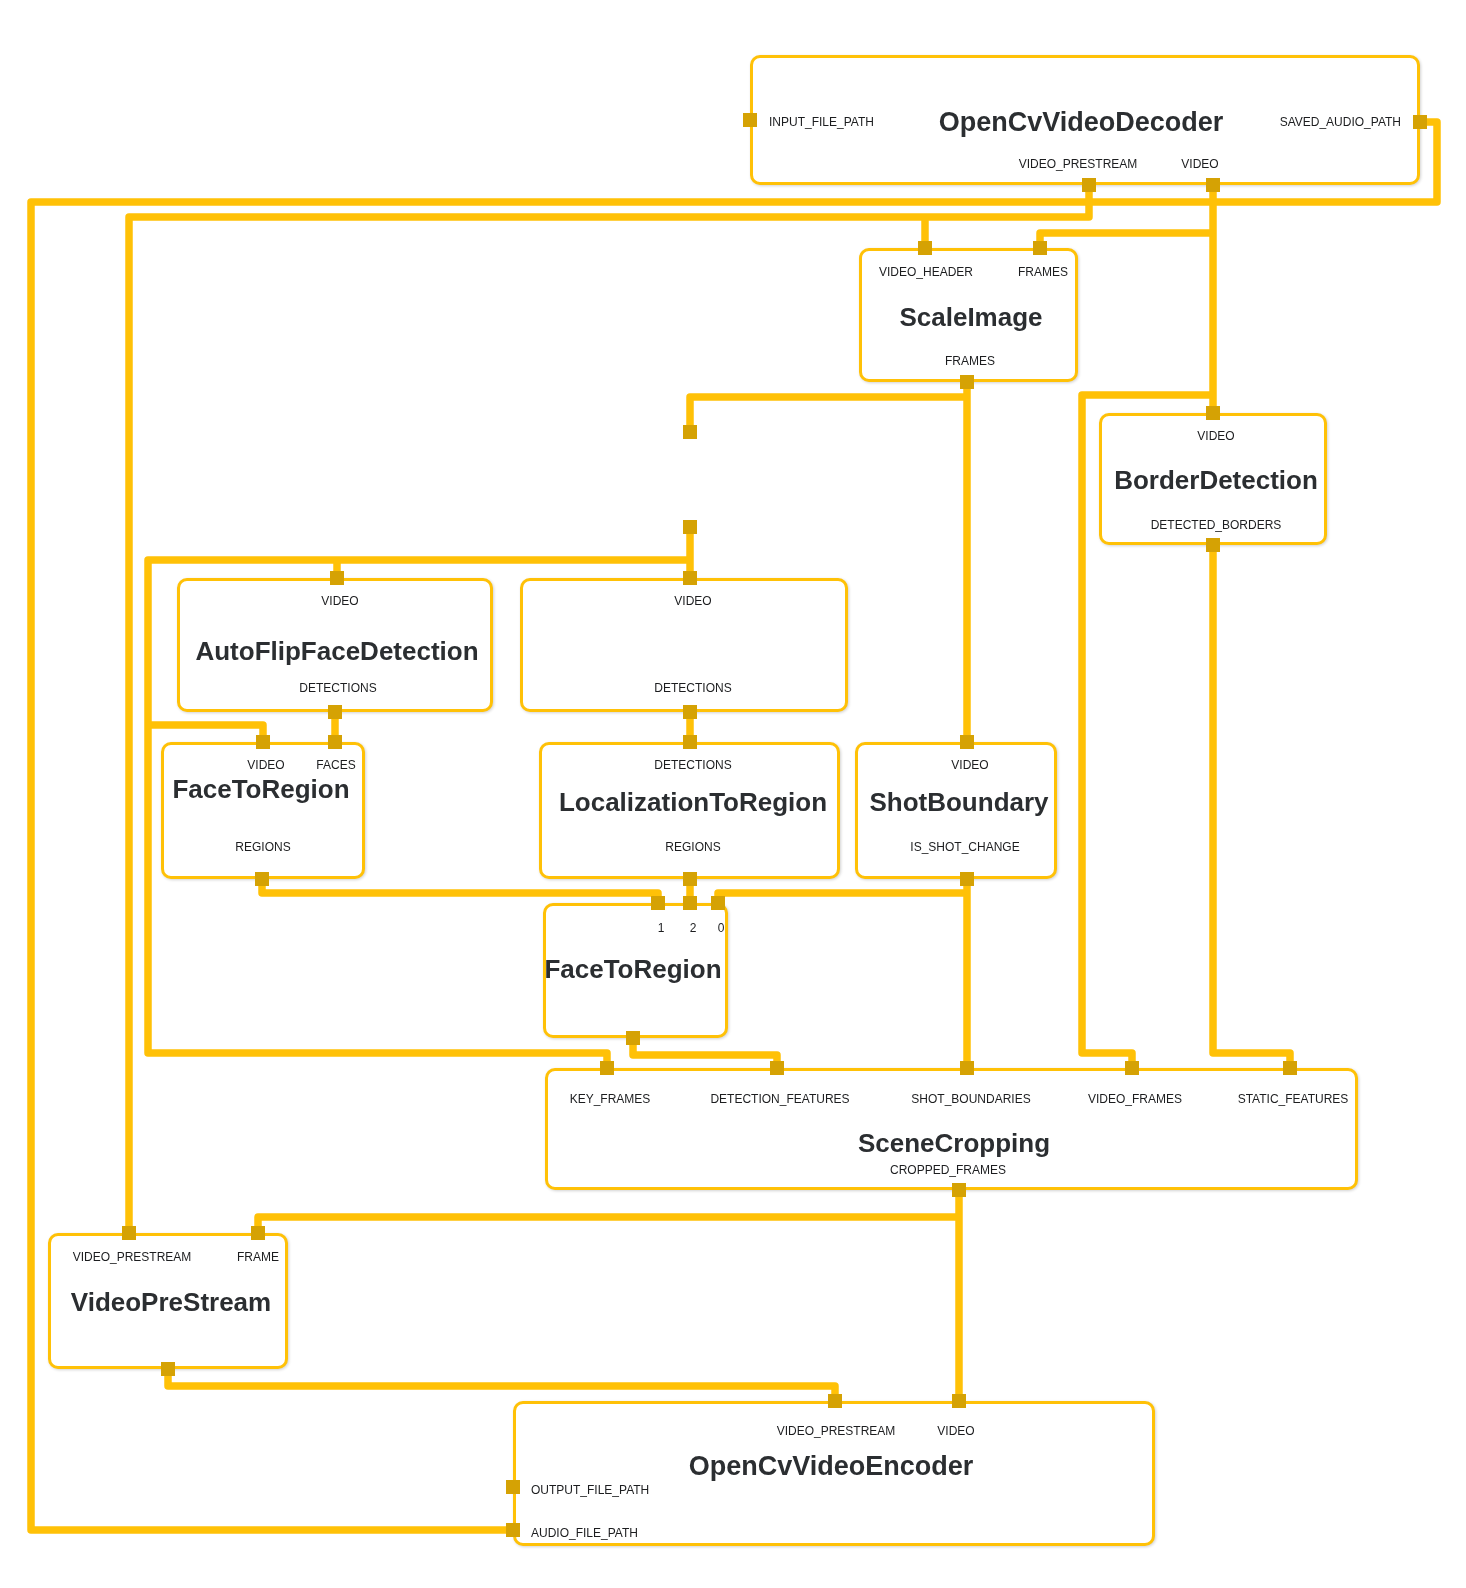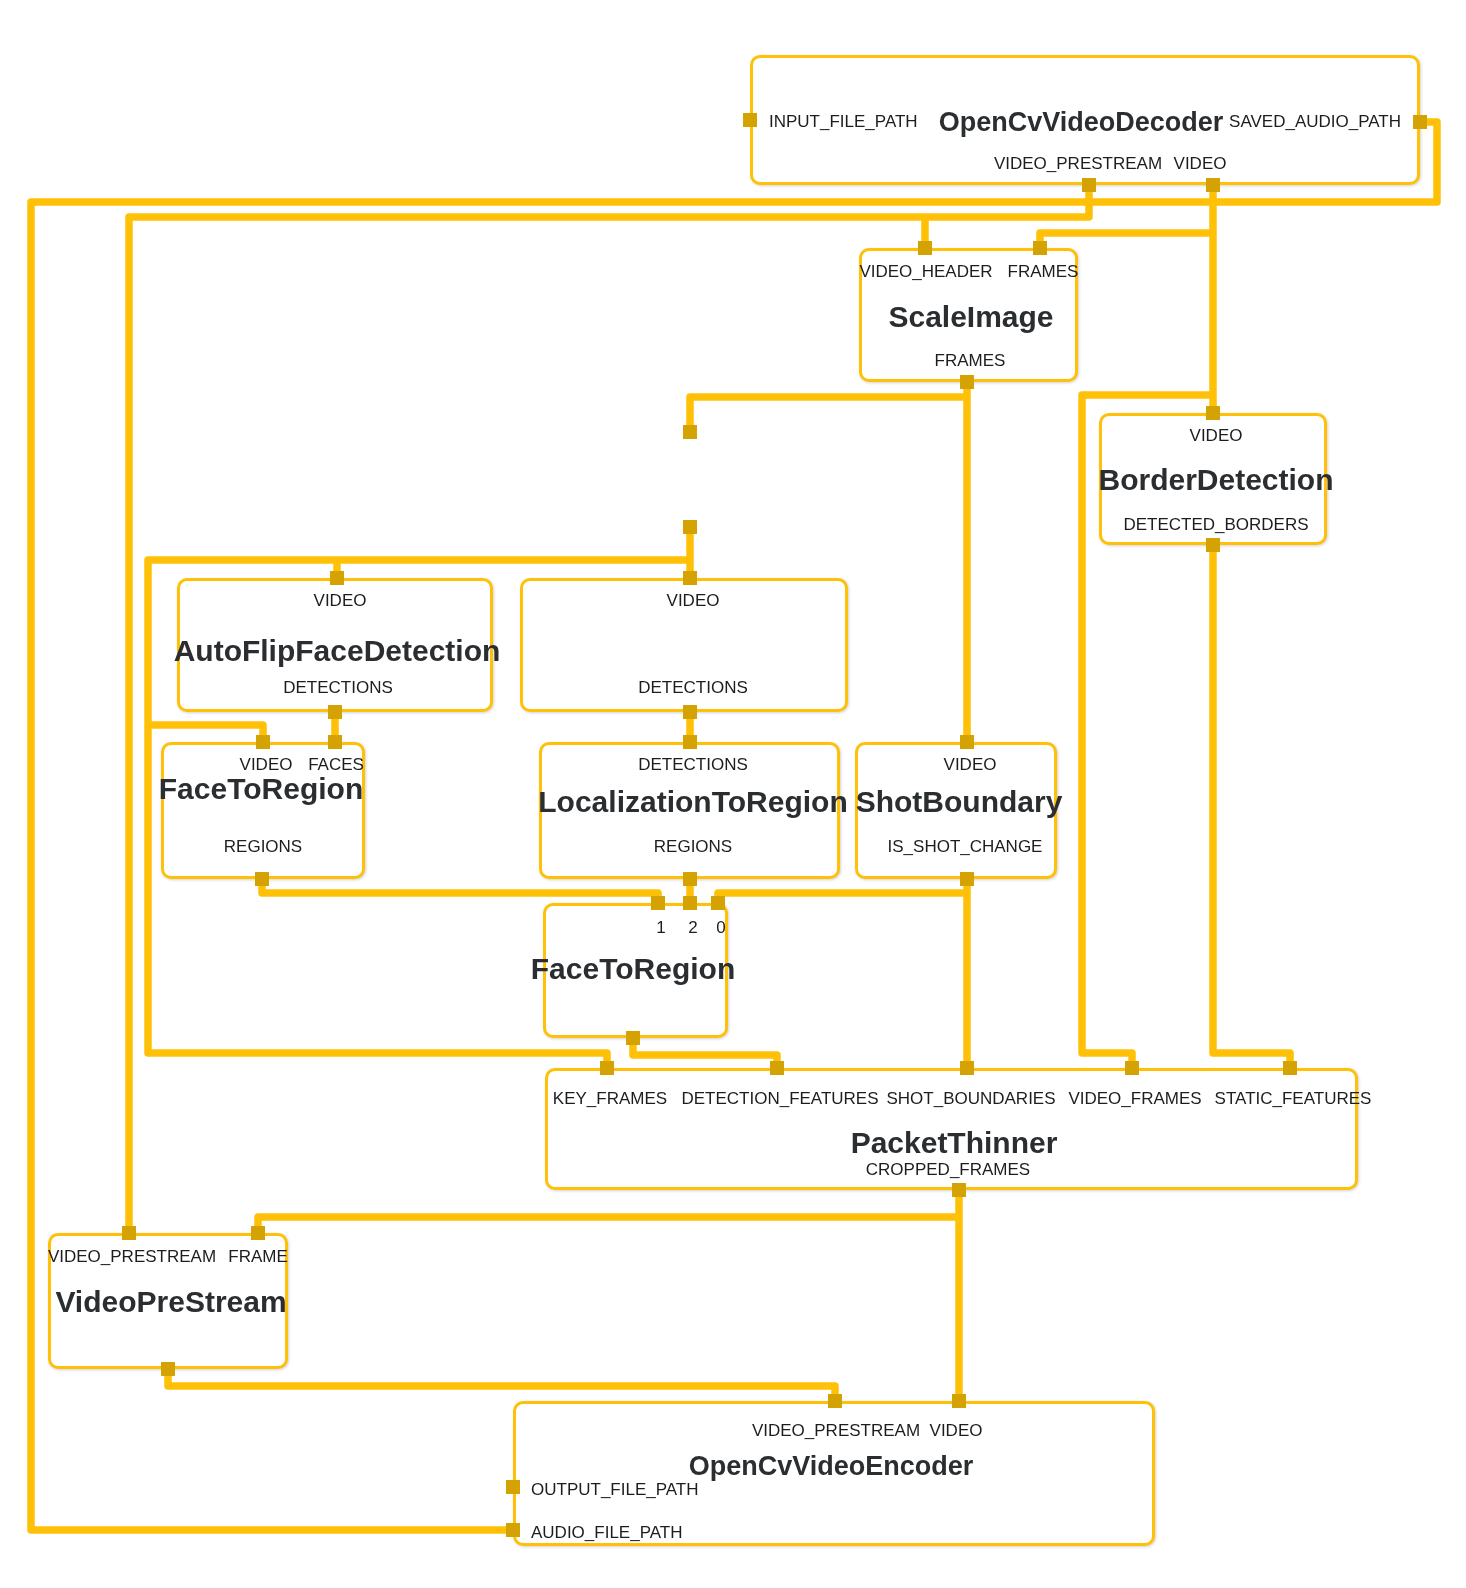--- a/index.html
+++ b/index.html
@@ -2,24 +2,24 @@
 <html><head>
 <meta charset="utf-8">
 <style>
   html,body{margin:0;padding:0;background:#ffffff;}
   #canvas{position:relative;width:1466px;height:1588px;background:#ffffff;overflow:hidden;
           font-family:"Liberation Sans", sans-serif;}
   #wires{position:absolute;left:0;top:0;z-index:0;}
   #wires polyline{fill:none;stroke:#FFC107;stroke-width:7.5;stroke-linejoin:round;stroke-linecap:butt;}
   .node{position:absolute;background:#ffffff;border:3px solid #FFC107;border-radius:10px;
         box-shadow:1px 1px 3px rgba(0,0,0,0.18);z-index:1;box-sizing:border-box;}
-  .ntitle{position:absolute;transform:translate(-50%,-50%);font-weight:bold;font-size:30px;
+  .ntitle{position:absolute;transform:translate(-50%,-50%);font-weight:bold;font-size:26px;
           color:#2b2e31;white-space:nowrap;letter-spacing:0px;}
   .ntitle.big{font-size:27px;}
-  .plabel{position:absolute;transform:translate(-50%,-50%);font-size:17px;color:#1c1d1f;white-space:nowrap;}
+  .plabel{position:absolute;transform:translate(-50%,-50%);font-size:12px;color:#1c1d1f;white-space:nowrap;}
   .plabel.side-l{transform:translate(0,-50%);}
   .plabel.side-r{transform:translate(0,-50%);}
   .port{position:absolute;width:14px;height:14px;background:#D5A204;z-index:3;}
 </style>
 </head>
 <body>
 
 <div id="canvas">
 
   <svg id="wires" width="1466" height="1588">
@@ -101,21 +101,21 @@
   </div>
 
   <div class="node" style="left:543px;top:903px;width:185px;height:135px">
     <span class="ntitle" style="left:87px;top:63px">FaceToRegion</span>
     <span class="plabel" style="left:115px;top:22px">1</span>
     <span class="plabel" style="left:147px;top:22px">2</span>
     <span class="plabel" style="left:175px;top:22px">0</span>
   </div>
 
   <div class="node" style="left:545px;top:1068px;width:813px;height:122px">
-    <span class="ntitle" style="left:406px;top:72px">PacketThinner</span>
+    <span class="ntitle" style="left:406px;top:72px">SceneCropping</span>
     <span class="plabel" style="left:62px;top:28px">KEY_FRAMES</span>
     <span class="plabel" style="left:232px;top:28px">DETECTION_FEATURES</span>
     <span class="plabel" style="left:423px;top:28px">SHOT_BOUNDARIES</span>
     <span class="plabel" style="left:587px;top:28px">VIDEO_FRAMES</span>
     <span class="plabel" style="left:745px;top:28px">STATIC_FEATURES</span>
     <span class="plabel" style="left:400px;top:99px">CROPPED_FRAMES</span>
   </div>
 
   <div class="node" style="left:48px;top:1233px;width:240px;height:136px">
     <span class="ntitle" style="left:120px;top:66px">VideoPreStream</span>

